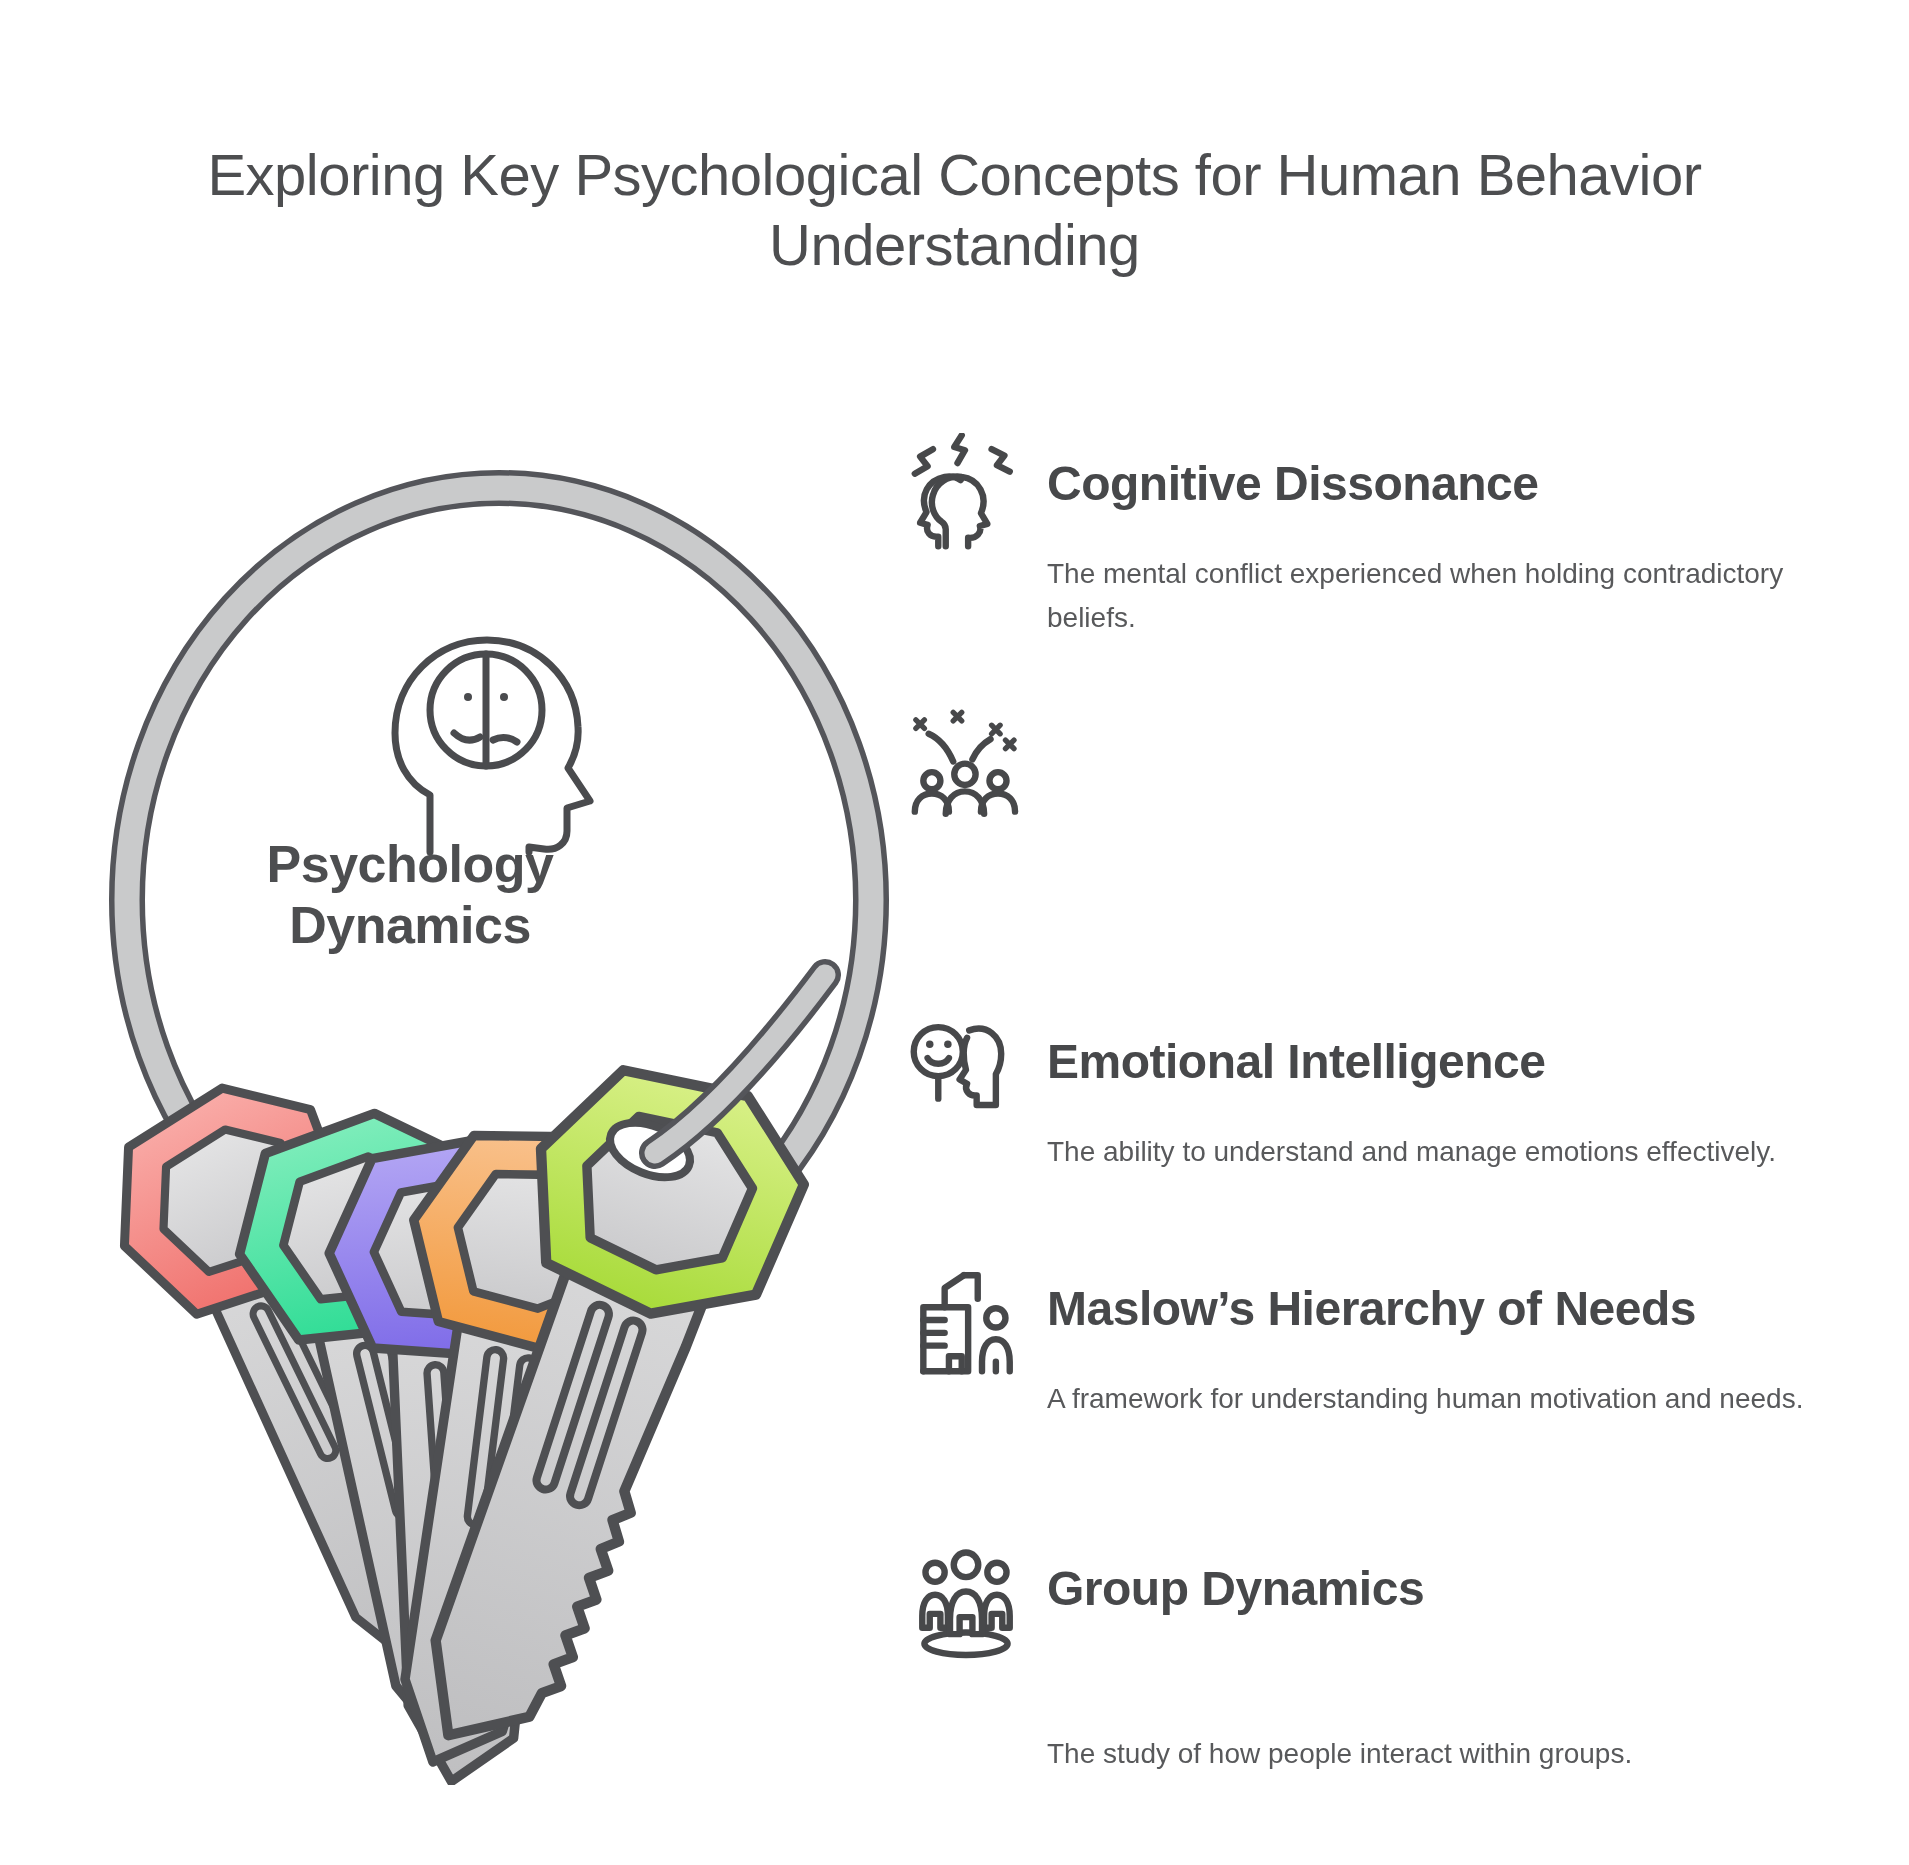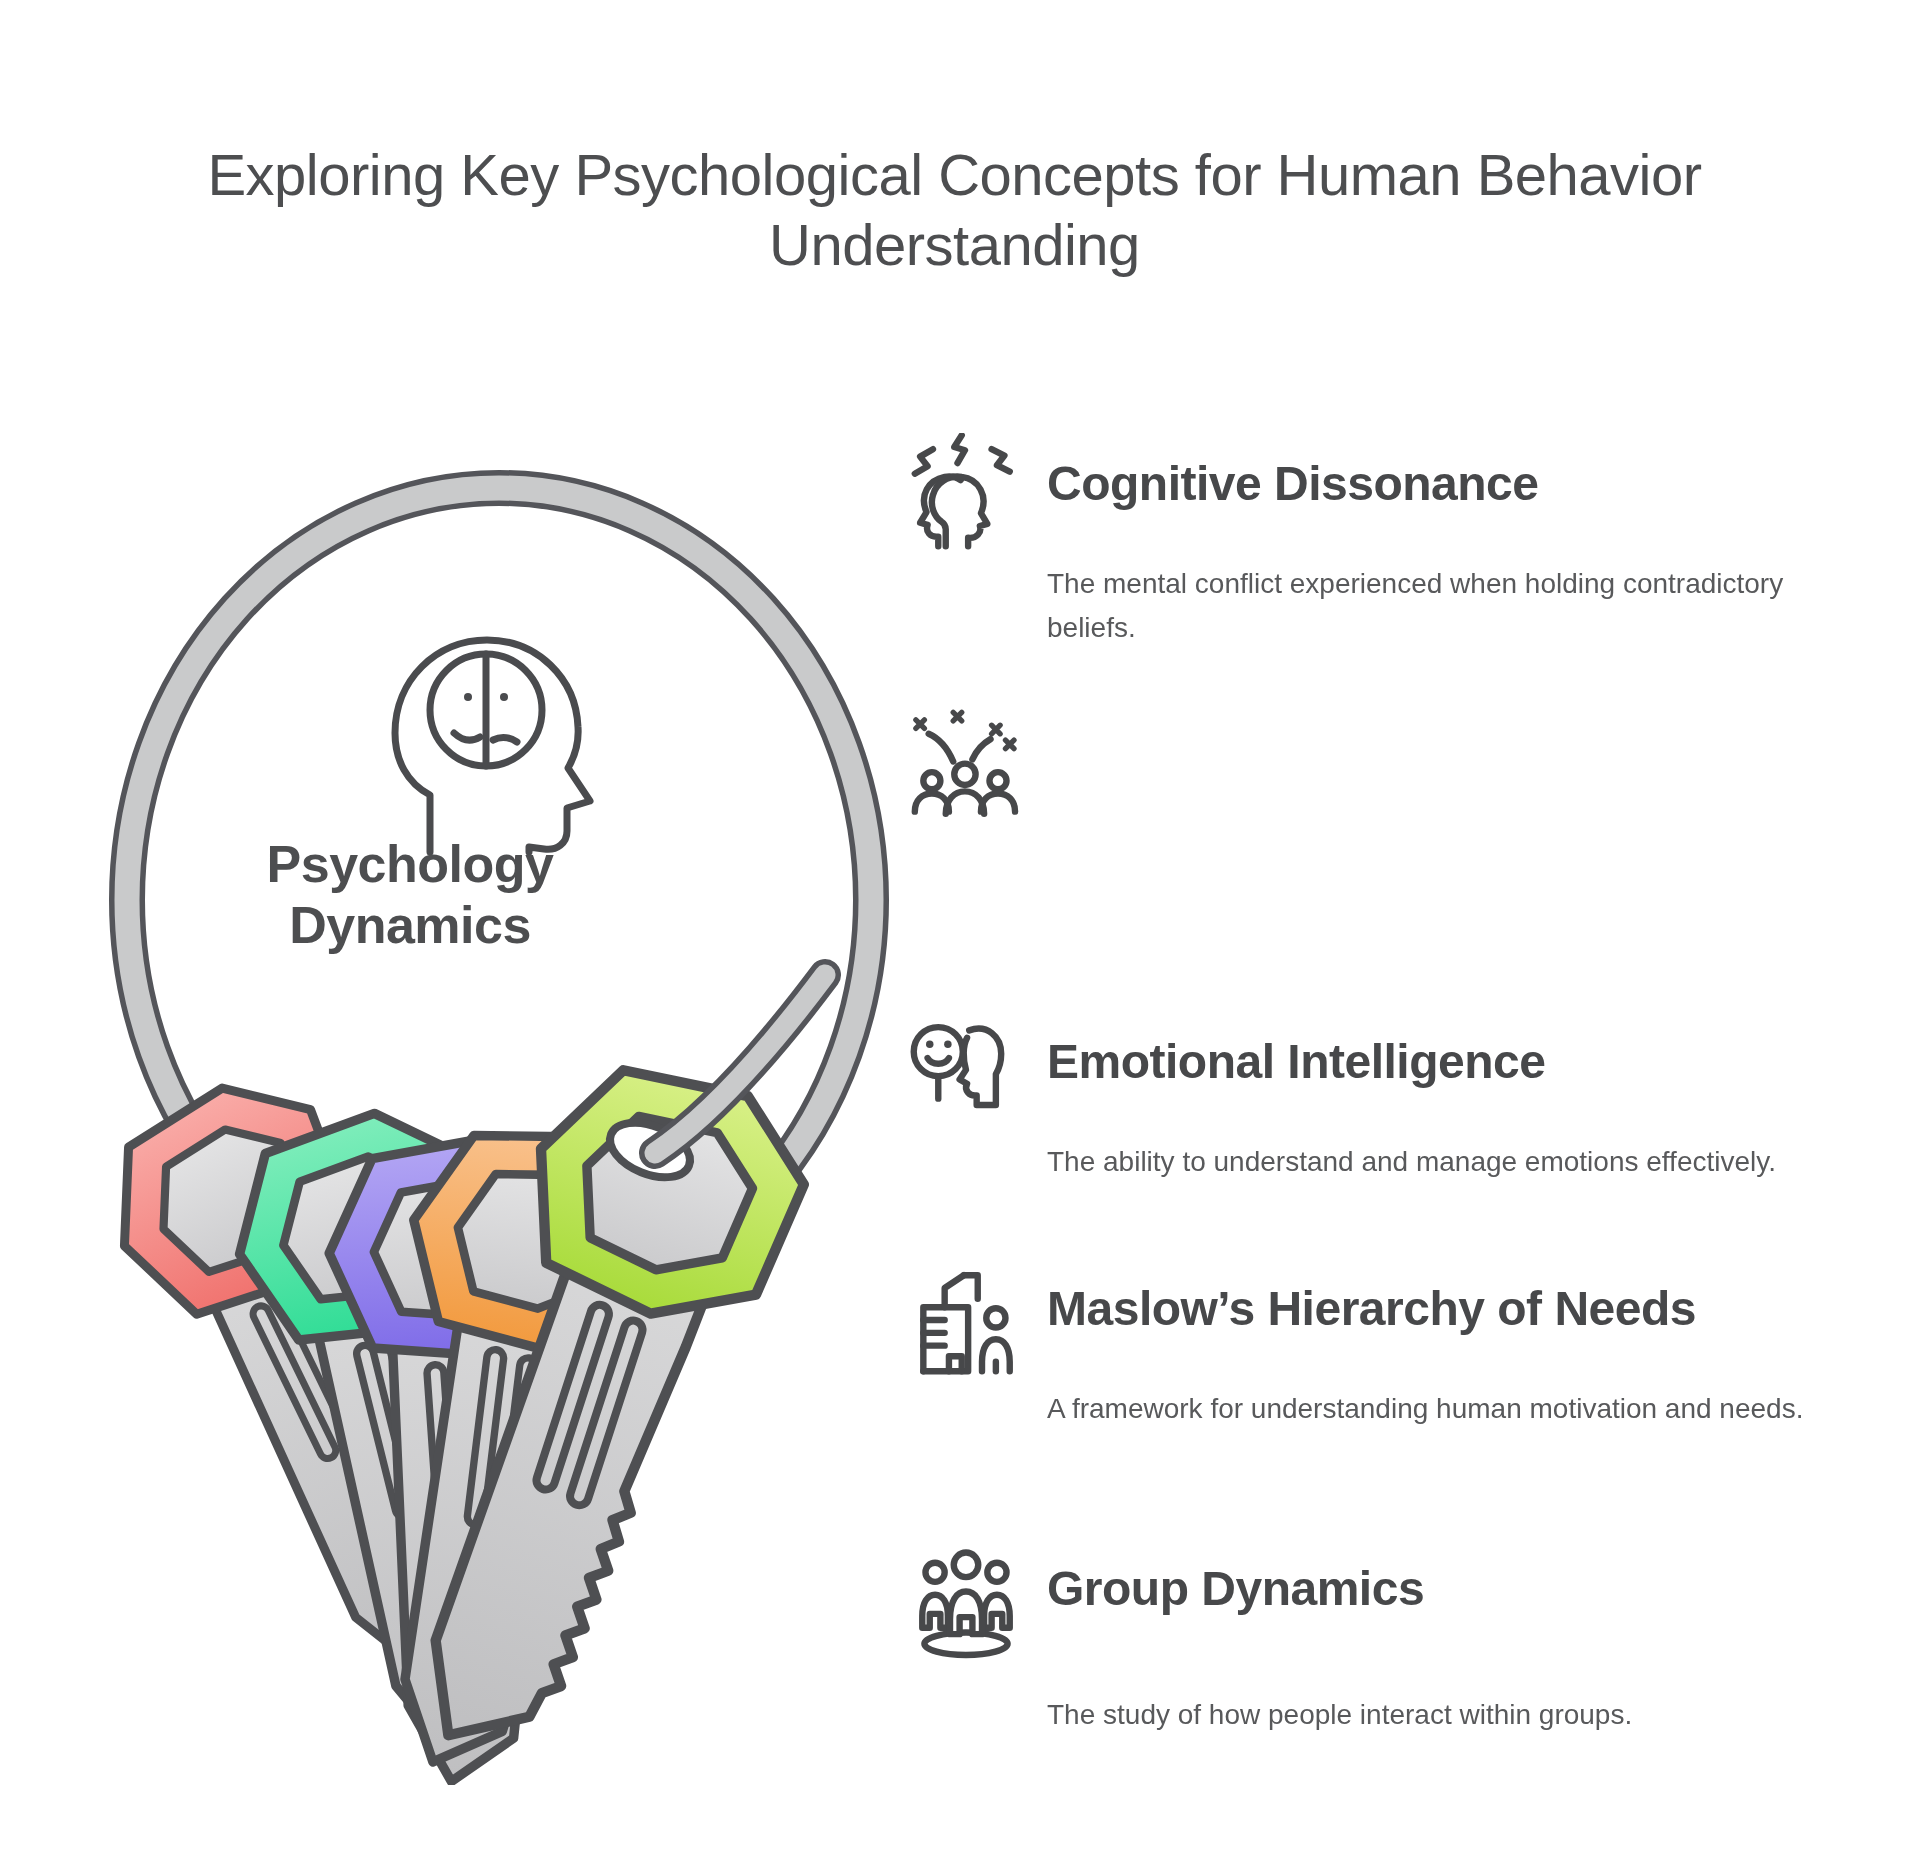--- a/index.html
+++ b/index.html
@@ -19,23 +19,23 @@
     font-size:52px;font-weight:700;line-height:1.17;letter-spacing:-0.5px;color:#4D4E50;
   }
   .entry{position:absolute;left:902px;width:940px;}
   .e1{top:443px}.e2{top:718px}.e3{top:1021px}.e4{top:1268px}.e5{top:1548px}
   .entry .icon{position:absolute;left:0;top:-10px;width:128px;height:139px;}
   .entry-body{margin-left:145px;padding-top:12px;}
   .entry-title{
     font-size:48px;font-weight:700;line-height:1.2;letter-spacing:-0.5px;color:#47484A;
   }
   .entry-desc{
-    margin-top:49px;width:780px;font-size:28px;line-height:1.6;color:#58595B;
-  }
-  .e5 .entry-desc{margin-top:75px;}
+    margin-top:39px;width:780px;font-size:28px;line-height:1.6;color:#58595B;
+  }
+  .e5 .entry-desc{margin-top:114px;}
 </style>
 </head>
 <body>
 
 <h1 class="main-title">Exploring Key Psychological Concepts for Human Behavior Understanding</h1>
 
 <svg class="illustration" viewBox="-40 0 900 1420" xmlns="http://www.w3.org/2000/svg">
   <defs>
     <linearGradient id="gSalmon" x1="0" y1="0" x2="0" y2="1">
       <stop offset="0" stop-color="#F9ABA7"></stop>

